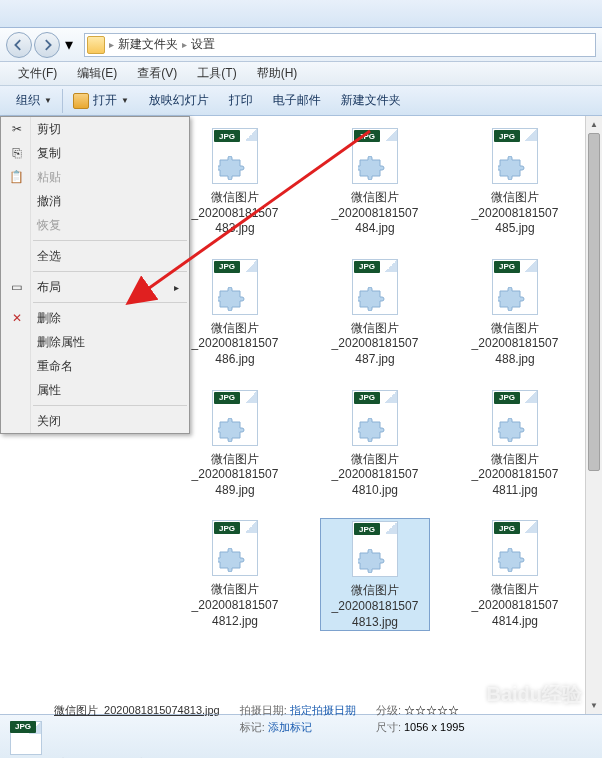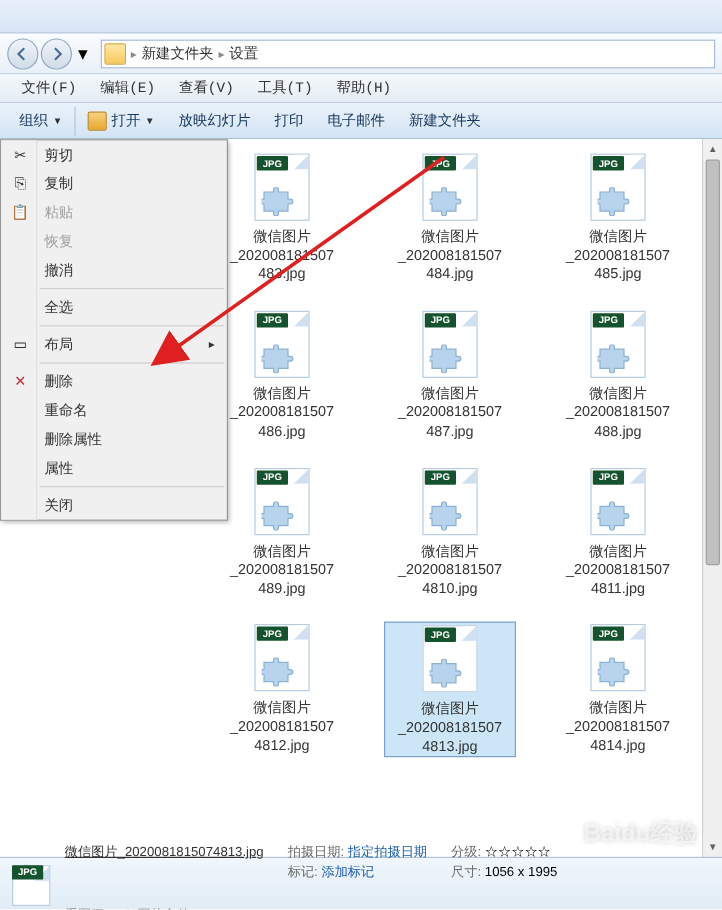--- a/index.html
+++ b/index.html
@@ -10,21 +10,21 @@
 .navbar { height: 34px; background: linear-gradient(#fafcfe, #e8f0f8); display: flex; align-items: center; padding: 0 6px; border-bottom: 1px solid #b8c8dc; }
 .nav-btn { width: 26px; height: 26px; border-radius: 50%; background: linear-gradient(#f0f4f8, #d0dce8); border: 1px solid #8fa8c4; display: flex; align-items: center; justify-content: center; margin-right: 2px; }
 .nav-btn svg { width: 12px; height: 12px; }
 .nav-drop { width: 14px; height: 26px; display: flex; align-items: center; justify-content: center; margin-right: 8px; }
 .addr { flex: 1; height: 24px; background: #fff; border: 1px solid #a8bcd4; display: flex; align-items: center; padding: 0 2px; }
 .folder-ico { width: 18px; height: 18px; background: linear-gradient(#ffe9a8, #f8c85c); border: 1px solid #d4a840; border-radius: 2px; margin-right: 4px; }
 .crumb { font-size: 12px; color: #333; padding: 0 4px; }
 .crumb-sep { color: #888; font-size: 10px; }
 
 .menubar { height: 24px; background: linear-gradient(#f4f8fc, #e4ecf4); display: flex; align-items: center; padding: 0 8px; border-bottom: 1px solid #c0d0e0; }
-.menu-item { font-size: 12px; color: #333; padding: 0 10px; cursor: default; font-family: Liberation Mono, monospace; }
+.menu-item { font-size: 12px; color: #333; padding: 0 10px; cursor: default; }
 
 .toolbar { height: 30px; background: linear-gradient(#eaf2fb, #d4e4f4); display: flex; align-items: center; padding: 0 6px; border-bottom: 1px solid #a8c0dc; }
 .tb-btn { font-size: 12px; color: #1a3860; padding: 0 10px; height: 24px; display: flex; align-items: center; cursor: default; }
 .tb-btn.first { border-right: 1px solid #b0c4dc; }
 .tb-drop { font-size: 8px; color: #333; margin-left: 4px; }
 .tb-ico { width: 16px; height: 16px; margin-right: 4px; background: linear-gradient(#f8d080, #e8a830); border: 1px solid #c08820; border-radius: 2px; }
 
 .content { position: absolute; top: 116px; left: 0; right: 0; bottom: 44px; background: #fff; overflow: hidden; }
 .grid { display: flex; flex-wrap: wrap; padding: 10px 10px 10px 180px; gap: 20px 30px; }
 .file { width: 110px; display: flex; flex-direction: column; align-items: center; text-align: center; }
@@ -246,45 +246,45 @@
       <span>剪切</span>
     </div>
   <div class="ctx-item">
       <span class="ctx-ico">⎘</span>
       <span>复制</span>
     </div>
   <div class="ctx-item disabled">
       <span class="ctx-ico">📋</span>
       <span>粘贴</span>
     </div>
+  <div class="ctx-item">
+      <span>撤消</span>
+    </div>
   <div class="ctx-item disabled">
       <span>恢复</span>
-    </div>
-  <div class="ctx-item">
-      <span>撤消</span>
     </div>
   <div class="ctx-sep"></div>
   <div class="ctx-item">
       <span>全选</span>
     </div>
   <div class="ctx-sep"></div>
   <div class="ctx-item sub">
       <span class="ctx-ico">▭</span>
       <span>布局</span>
     </div>
   <div class="ctx-sep"></div>
   <div class="ctx-item">
       <span class="ctx-ico" style="color:#c03030">✕</span>
       <span>删除</span>
     </div>
   <div class="ctx-item">
+      <span>删除属性</span>
+    </div>
+  <div class="ctx-item">
       <span>重命名</span>
-    </div>
-  <div class="ctx-item">
-      <span>删除属性</span>
     </div>
   <div class="ctx-item">
       <span>属性</span>
     </div>
   <div class="ctx-sep"></div>
   <div class="ctx-item">
       <span>关闭</span>
     </div>
 </div>
 

